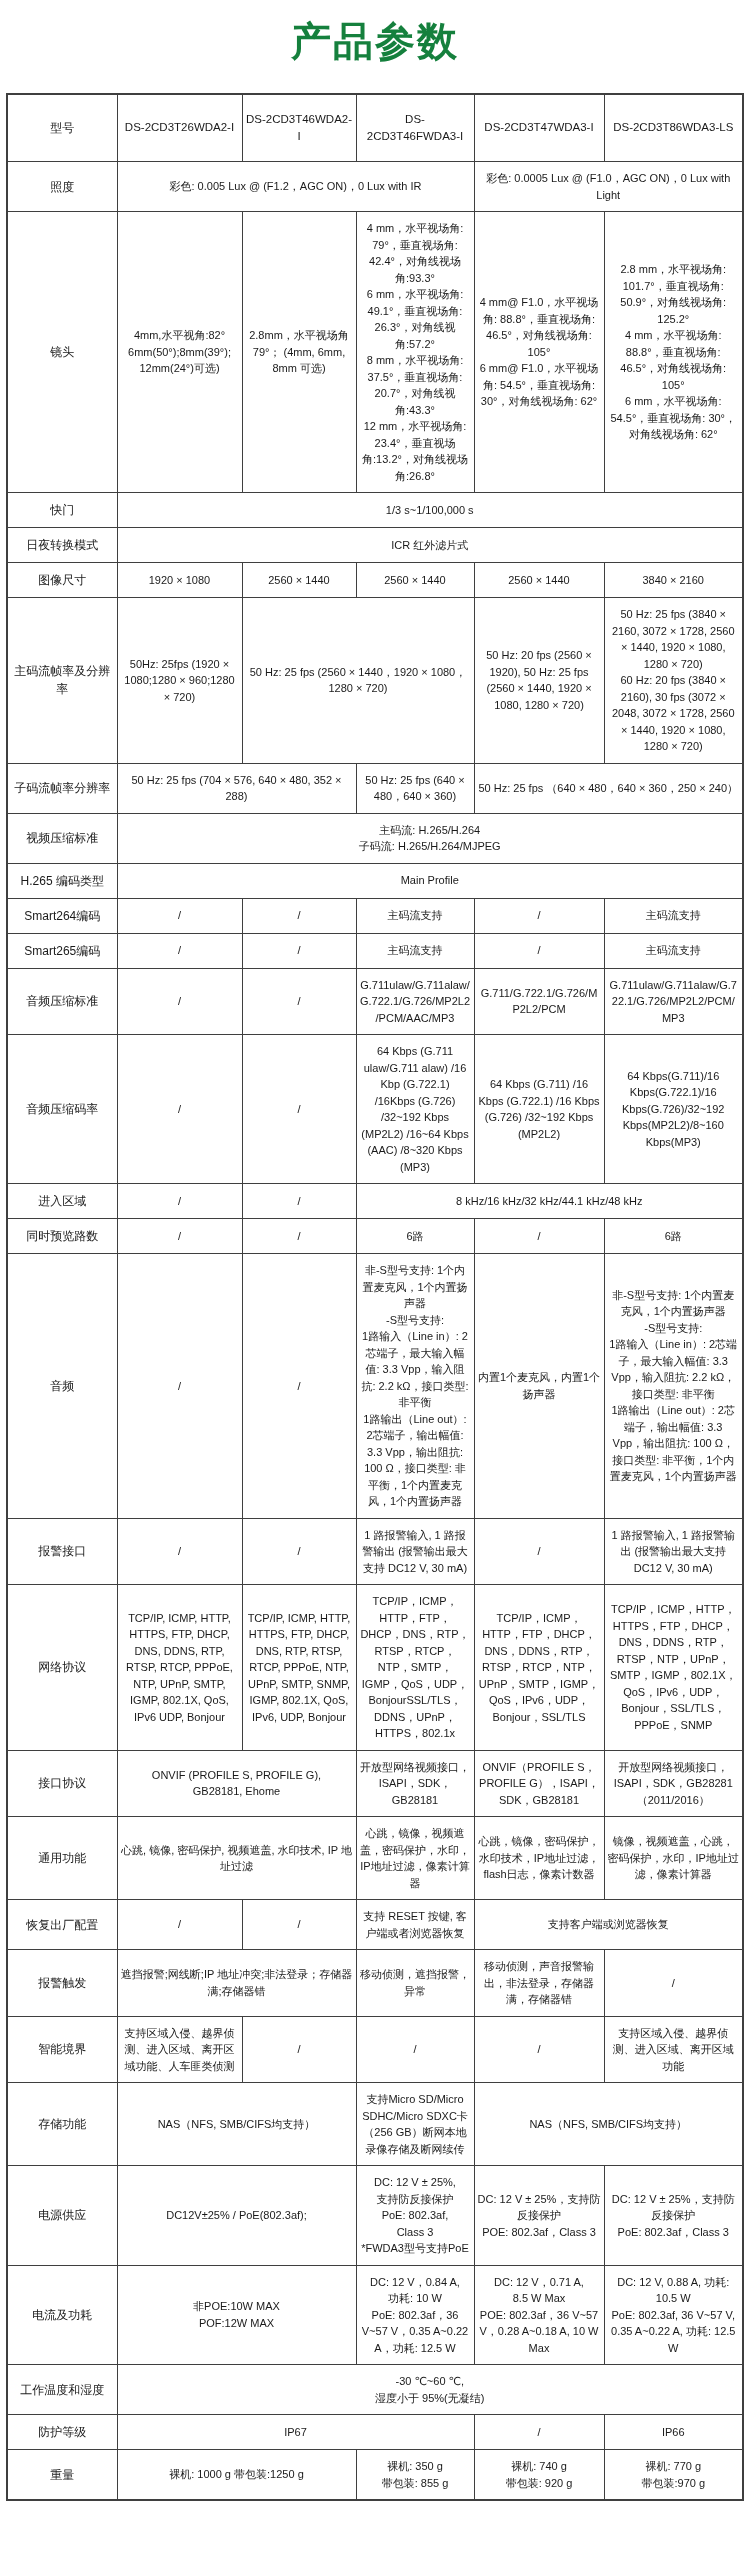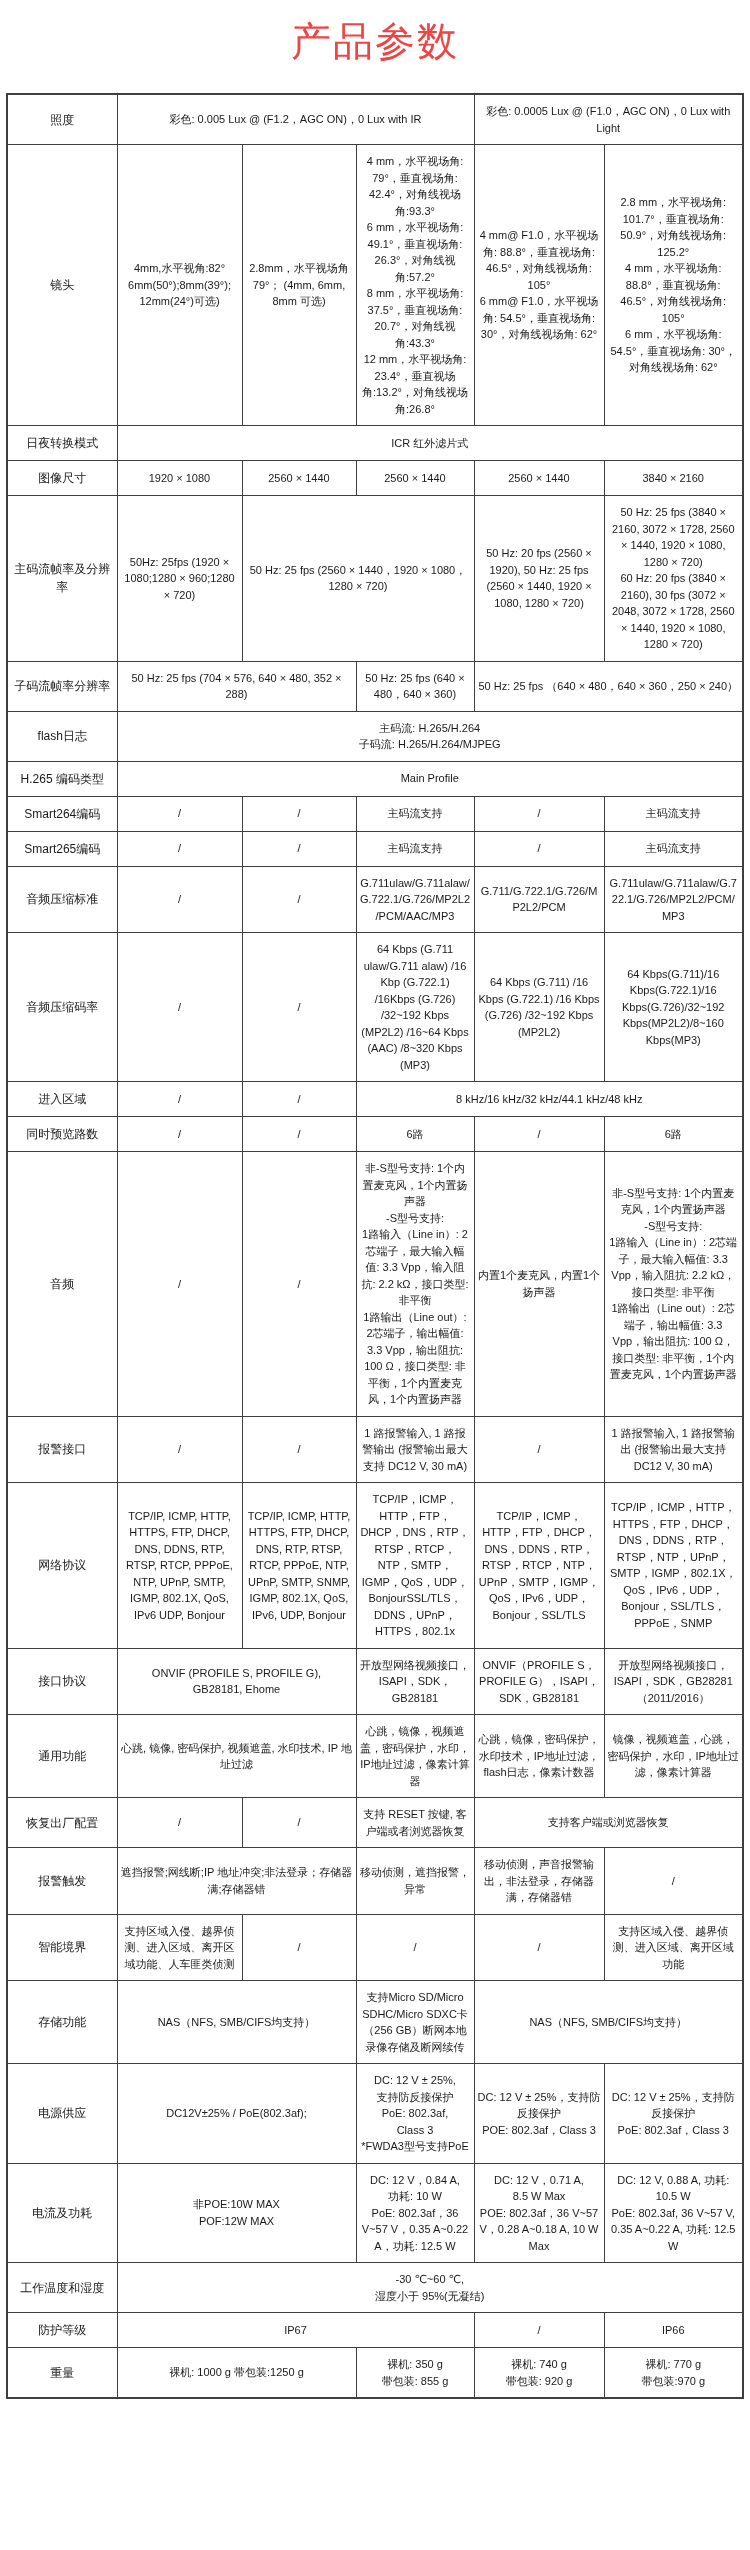--- a/index.html
+++ b/index.html
@@ -1,19 +1,19 @@
 <!DOCTYPE html>
 <html><head>
 <meta charset="utf-8">
 <style>
   html,body{margin:0;padding:0;background:#ffffff;color:#1a1a1a;}
   body{width:750px;font-family:"Liberation Sans","DejaVu Sans",sans-serif;}
   .page-title{
-    text-align:center;font-size:40px;font-weight:normal;letter-spacing:2px;
-    margin:14px 0 24px 0;color:#ef4444;
+    text-align:center;font-size:40px;font-weight:bold;letter-spacing:2px;
+    margin:14px 0 24px 0;color:#15803d;
   }
   table.spec{
     border-collapse:collapse;table-layout:fixed;
     width:736px;margin:0 auto;
     border:2px solid #3f3f3f;
   }
   table.spec td{
     border:1px solid #3f3f3f;
     text-align:center;vertical-align:middle;
     font-size:11px;line-height:1.5;
@@ -36,40 +36,52 @@
 <table class="spec">
   <colgroup>
     <col style="width:110px">
     <col style="width:125px">
     <col style="width:114px">
     <col style="width:118px">
     <col style="width:130px">
     <col style="width:139px">
   </colgroup>
   <tbody>
+      <tr class="header-row">
+        <td class="label">型号</td>
+        <td>DS-2CD3T26WDA2-I</td>
+        <td>DS-2CD3T46WDA2-I</td>
+        <td>DS-2CD3T46FWDA3-I</td>
+        <td>DS-2CD3T47WDA3-I</td>
+        <td>DS-2CD3T86WDA3-LS</td>
+      </tr>
       <tr>
         <td class="label">照度</td>
         <td colspan="3">彩色: 0.005 Lux @ (F1.2，AGC ON)，0 Lux with IR</td>
         <td colspan="2">彩色: 0.0005 Lux @ (F1.0，AGC ON)，0 Lux with Light</td>
       </tr>
       <tr>
         <td class="label">镜头</td>
         <td>4mm,水平视角:82° 6mm(50°);8mm(39°); 12mm(24°)可选)</td>
         <td>2.8mm，水平视场角 79°； (4mm, 6mm, 8mm 可选)</td>
         <td>4 mm，水平视场角: 79°，垂直视场角: 42.4°，对角线视场角:93.3°
 6 mm，水平视场角: 49.1°，垂直视场角: 26.3°，对角线视角:57.2°
 8 mm，水平视场角: 37.5°，垂直视场角: 20.7°，对角线视角:43.3°
 12 mm，水平视场角: 23.4°，垂直视场角:13.2°，对角线视场角:26.8°</td>
         <td>4 mm@ F1.0，水平视场角: 88.8°，垂直视场角: 46.5°，对角线视场角: 105°
 6 mm@ F1.0，水平视场角: 54.5°，垂直视场角: 30°，对角线视场角: 62°</td>
         <td>2.8 mm，水平视场角: 101.7°，垂直视场角: 50.9°，对角线视场角: 125.2°
 4 mm，水平视场角: 88.8°，垂直视场角: 46.5°，对角线视场角: 105°
 6 mm，水平视场角: 54.5°，垂直视场角: 30°，对角线视场角: 62°</td>
       </tr>
       <tr>
+        <td class="label">快门</td>
+        <td colspan="5">1/3 s~1/100,000 s</td>
+      </tr>
+      <tr>
         <td class="label">日夜转换模式</td>
         <td colspan="5">ICR 红外滤片式</td>
       </tr>
       <tr>
         <td class="label">图像尺寸</td>
         <td>1920 × 1080</td>
         <td>2560 × 1440</td>
         <td>2560 × 1440</td>
         <td>2560 × 1440</td>
         <td>3840 × 2160</td>
@@ -82,21 +94,21 @@
         <td>50 Hz: 25 fps (3840 × 2160, 3072 × 1728, 2560 × 1440, 1920 × 1080, 1280 × 720)
 60 Hz: 20 fps (3840 × 2160), 30 fps (3072 × 2048, 3072 × 1728, 2560 × 1440, 1920 × 1080, 1280 × 720)</td>
       </tr>
       <tr>
         <td class="label">子码流帧率分辨率</td>
         <td colspan="2">50 Hz: 25 fps (704 × 576, 640 × 480, 352 × 288)</td>
         <td>50 Hz: 25 fps (640 × 480，640 × 360)</td>
         <td colspan="2">50 Hz: 25 fps （640 × 480，640 × 360，250 × 240）</td>
       </tr>
       <tr>
-        <td class="label">flash日志</td>
+        <td class="label">视频压缩标准</td>
         <td colspan="5">主码流: H.265/H.264
 子码流: H.265/H.264/MJPEG</td>
       </tr>
       <tr>
         <td class="label">H.265 编码类型</td>
         <td colspan="5">Main Profile</td>
       </tr>
       <tr>
         <td class="label">Smart264编码</td>
         <td>/</td>

